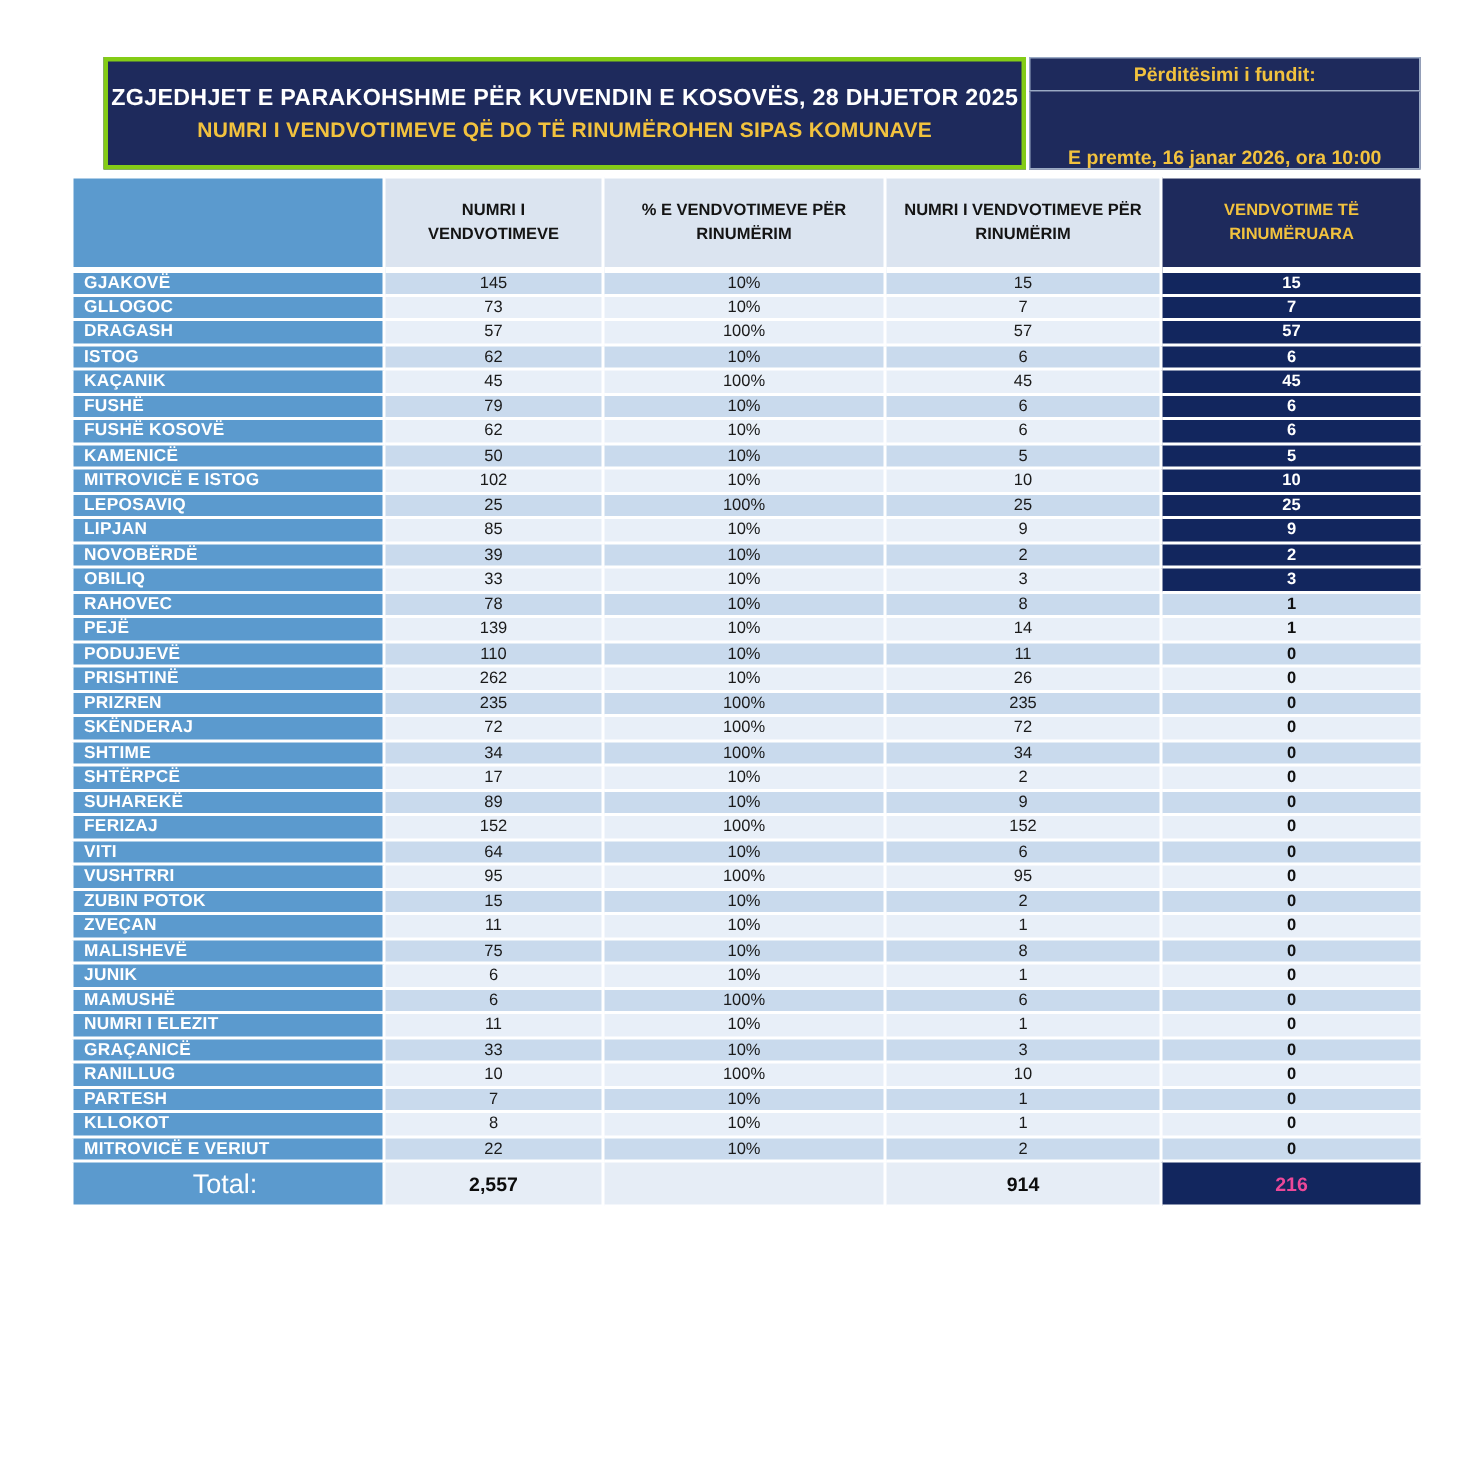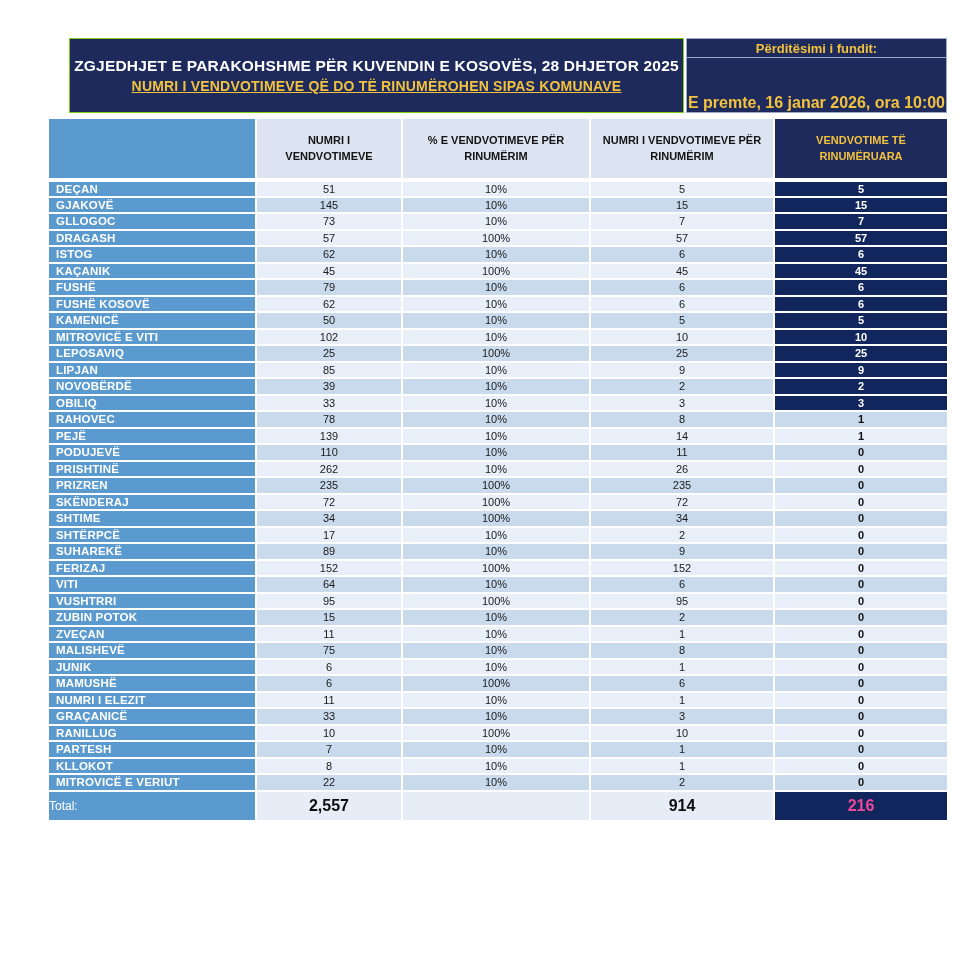--- a/index.html
+++ b/index.html
@@ -6,36 +6,36 @@
   body{
     width:980px;height:980px;background:#ffffff;
     font-family:"Liberation Sans","DejaVu Sans",sans-serif;
     position:relative;overflow:hidden;
   }
   .wrap{position:absolute;left:47px;top:38px;width:900px;}
 
   
   .band{display:flex;width:100%;}
   .band-left{
-    flex:1;background:#1e2a5c;border:1px solid #84cc16;
+    flex:1;background:#1e2a5c;border:3px solid #84cc16;
     display:flex;flex-direction:column;justify-content:center;align-items:center;
     height:75px;box-sizing:border-box;margin-right:2px;margin-left:22px;
   }
   .band-title1{color:#ffffff;font-weight:bold;font-size:15.5px;letter-spacing:.2px;line-height:1.35;}
-  .band-title2{color:#f2c23e;font-weight:bold;font-size:14px;letter-spacing:.2px;line-height:1.35;text-decoration:underline;}
+  .band-title2{color:#f2c23e;font-weight:bold;font-size:14px;letter-spacing:.2px;line-height:1.35;}
   .band-right{
     width:261px;box-sizing:border-box;display:flex;flex-direction:column;
   }
   .band-right .cell{
     background:#1e2a5c;border:1px solid #9aaac4;flex:1;
     display:flex;align-items:center;justify-content:center;box-sizing:border-box;
   }
   .band-right .cell + .cell{border-top:none;}
   .upd-label{color:#f2c23e;font-weight:bold;font-size:13px;}
-  .upd-value{color:#f2c23e;font-weight:bold;font-size:16px;margin-top:36px;}
+  .upd-value{color:#f2c23e;font-weight:bold;font-size:13px;margin-top:36px;}
 
   
   table{
     border-collapse:collapse;table-layout:fixed;width:900px;margin-top:4px;
   }
   col.c-name{width:208px;} col.c-tot{width:146px;} col.c-pct{width:188px;}
   col.c-rec{width:184px;} col.c-done{width:174px;}
 
   th{
     height:62px;font-size:11px;font-weight:bold;text-align:center;
@@ -52,24 +52,24 @@
   }
   tr.odd  td{background:#e8eff8;}
   tr.even td{background:#c9daed;}
   td.name{
     background:#5b9ace !important;color:#ffffff;font-weight:bold;
     text-align:left;padding-left:7px;font-size:11.5px;letter-spacing:.2px;
   }
   td.done{background:#12265e !important;color:#ffffff;font-weight:bold;}
   td.notdone{font-weight:bold;color:#101010;}
 
-  tfoot td{height:30px;font-size:16px;}
+  tfoot td{height:30px;font-size:13px;}
   td.total-label{
-    background:#5b9ace;color:#ffffff;text-align:left;padding-right:4px;
-    font-size:12px;font-weight:normal;
+    background:#5b9ace;color:#ffffff;text-align:center;padding-right:4px;
+    font-size:18px;font-weight:normal;
   }
   td.total-light{background:#e6edf6;font-weight:bold;color:#0d0d0d;}
   td.total-navy{background:#12265e;color:#ec4899;font-weight:bold;}
 </style>
 </head>
 <body>
 
 <div class="wrap">
 
   <div class="band">
@@ -98,85 +98,78 @@
     <thead>
       <tr>
         <th class="th-empty"></th>
         <th class="th-light">NUMRI I VENDVOTIMEVE</th>
         <th class="th-light">% E VENDVOTIMEVE PËR RINUMËRIM</th>
         <th class="th-light">NUMRI I VENDVOTIMEVE PËR RINUMËRIM</th>
         <th class="th-navy">VENDVOTIME TË RINUMËRUARA</th>
       </tr>
     </thead>
     <tbody>
-        <tr class="odd">
-          <td class="name">DEÇAN</td>
-          <td>51</td>
+        <tr class="even">
+          <td class="name">GJAKOVË</td>
+          <td>145</td>
+          <td>10%</td>
+          <td>15</td>
+          <td class="done">15</td>
+        </tr>
+        <tr class="odd">
+          <td class="name">GLLOGOC</td>
+          <td>73</td>
+          <td>10%</td>
+          <td>7</td>
+          <td class="done">7</td>
+        </tr>
+        <tr class="odd">
+          <td class="name">DRAGASH</td>
+          <td>57</td>
+          <td>100%</td>
+          <td>57</td>
+          <td class="done">57</td>
+        </tr>
+        <tr class="even">
+          <td class="name">ISTOG</td>
+          <td>62</td>
+          <td>10%</td>
+          <td>6</td>
+          <td class="done">6</td>
+        </tr>
+        <tr class="odd">
+          <td class="name">KAÇANIK</td>
+          <td>45</td>
+          <td>100%</td>
+          <td>45</td>
+          <td class="done">45</td>
+        </tr>
+        <tr class="even">
+          <td class="name">FUSHË</td>
+          <td>79</td>
+          <td>10%</td>
+          <td>6</td>
+          <td class="done">6</td>
+        </tr>
+        <tr class="odd">
+          <td class="name">FUSHË KOSOVË</td>
+          <td>62</td>
+          <td>10%</td>
+          <td>6</td>
+          <td class="done">6</td>
+        </tr>
+        <tr class="even">
+          <td class="name">KAMENICË</td>
+          <td>50</td>
           <td>10%</td>
           <td>5</td>
           <td class="done">5</td>
         </tr>
-        <tr class="even">
-          <td class="name">GJAKOVË</td>
-          <td>145</td>
-          <td>10%</td>
-          <td>15</td>
-          <td class="done">15</td>
-        </tr>
-        <tr class="odd">
-          <td class="name">GLLOGOC</td>
-          <td>73</td>
-          <td>10%</td>
-          <td>7</td>
-          <td class="done">7</td>
-        </tr>
-        <tr class="odd">
-          <td class="name">DRAGASH</td>
-          <td>57</td>
-          <td>100%</td>
-          <td>57</td>
-          <td class="done">57</td>
-        </tr>
-        <tr class="even">
-          <td class="name">ISTOG</td>
-          <td>62</td>
-          <td>10%</td>
-          <td>6</td>
-          <td class="done">6</td>
-        </tr>
-        <tr class="odd">
-          <td class="name">KAÇANIK</td>
-          <td>45</td>
-          <td>100%</td>
-          <td>45</td>
-          <td class="done">45</td>
-        </tr>
-        <tr class="even">
-          <td class="name">FUSHË</td>
-          <td>79</td>
-          <td>10%</td>
-          <td>6</td>
-          <td class="done">6</td>
-        </tr>
-        <tr class="odd">
-          <td class="name">FUSHË KOSOVË</td>
-          <td>62</td>
-          <td>10%</td>
-          <td>6</td>
-          <td class="done">6</td>
-        </tr>
-        <tr class="even">
-          <td class="name">KAMENICË</td>
-          <td>50</td>
-          <td>10%</td>
-          <td>5</td>
-          <td class="done">5</td>
-        </tr>
-        <tr class="odd">
-          <td class="name">MITROVICË E VITI</td>
+        <tr class="odd">
+          <td class="name">MITROVICË E ISTOG</td>
           <td>102</td>
           <td>10%</td>
           <td>10</td>
           <td class="done">10</td>
         </tr>
         <tr class="even">
           <td class="name">LEPOSAVIQ</td>
           <td>25</td>
           <td>100%</td>
           <td>25</td>

